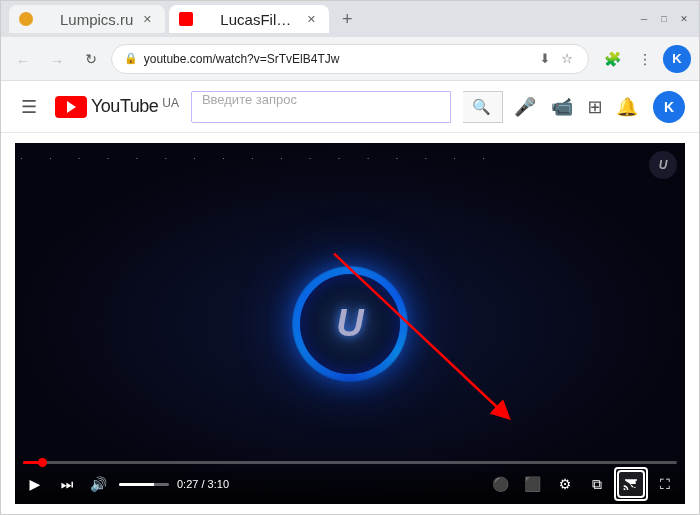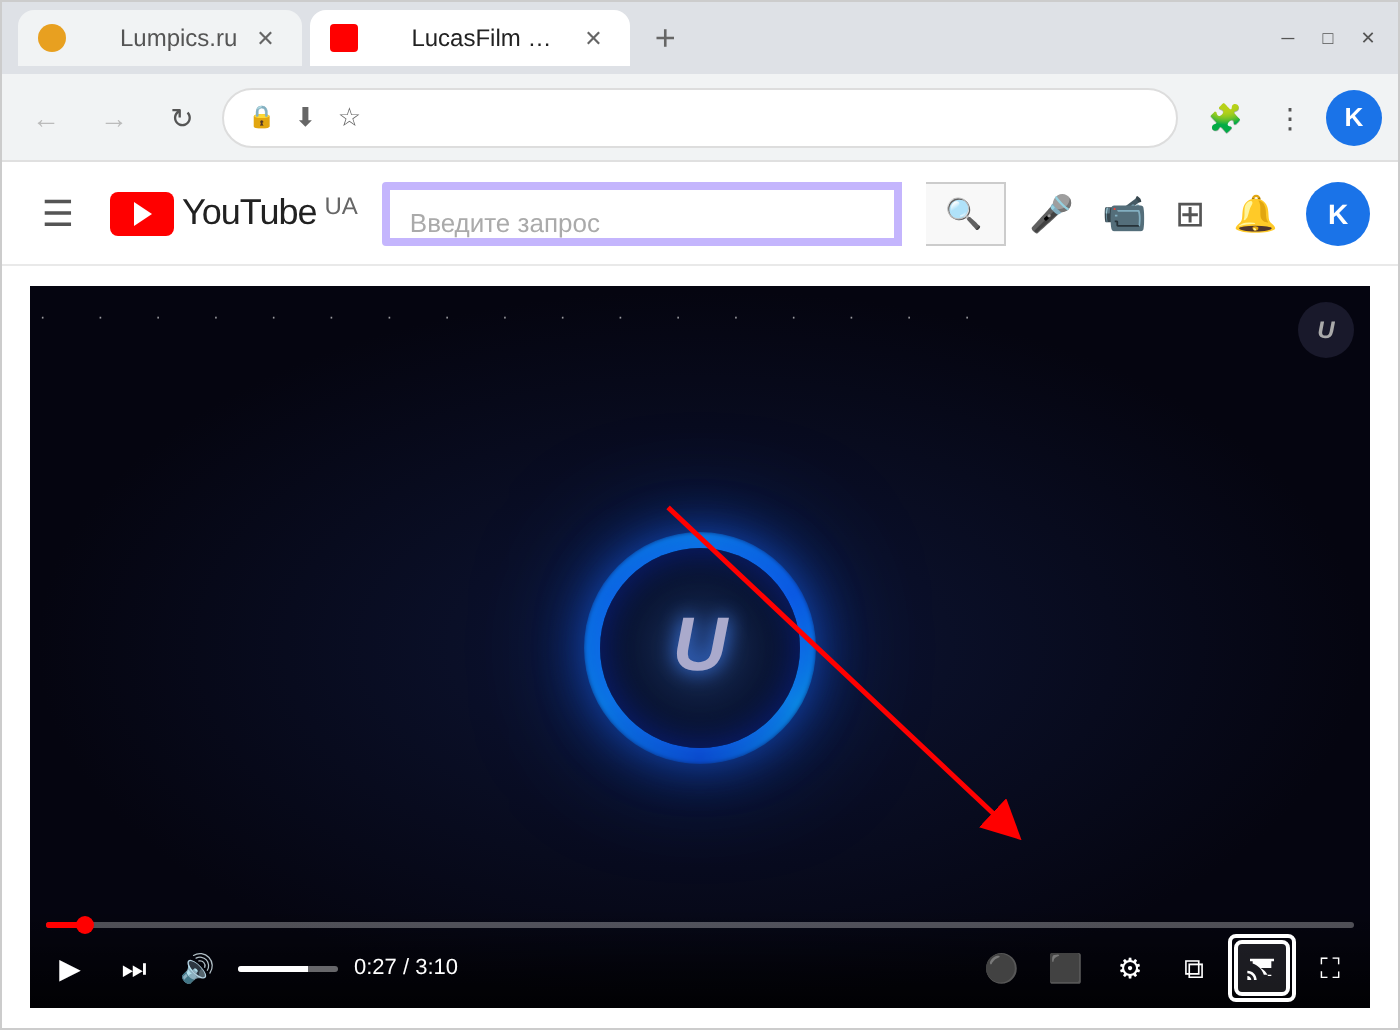--- a/index.html
+++ b/index.html
@@ -63,21 +63,21 @@
     .tab-favicon.youtube {
       background: #ff0000;
       border-radius: 2px;
     }
 
     .tab-title {
       flex: 1;
       overflow: hidden;
       text-overflow: ellipsis;
       white-space: nowrap;
-      font-size: 12px;
+      font-size: 15px;
       padding-left: 21px;
     }
 
     .tab-close {
       width: 16px;
       height: 16px;
       display: flex;
       align-items: center;
       justify-content: center;
       border-radius: 50%;
@@ -283,24 +283,24 @@
     .yt-logo-locale {
       font-size: 12px;
       color: #666;
       margin-top: -8px;
     }
 
     .yt-search-bar {
       flex: 1;
       max-width: 380px;
       height: 32px;
-      border: 4px solid #c4b5fd;
+      border: 1px solid #c4b5fd;
       border-radius: 2px 0 0 2px;
       display: flex;
-      align-items: flex-end;
+      align-items: flex-start;
       padding: 0 10px;
       background: #fff;
     }
 
     .yt-search-input {
       font-size: 13px;
       color: #aaa;
       flex: 1;
     }
 
@@ -608,20 +608,21 @@
       <span>←</span>
     </div>
     <div class="nav-btn disabled">
       <span>→</span>
     </div>
     <div class="nav-btn">
       <span>↻</span>
     </div>
     <div class="url-bar">
       <span class="lock-icon">🔒</span>
+      <span class="url-text">youtube.com/watch?v=SrTvElB4TJw</span>
       <div class="url-bar-icons">
         <div class="url-bar-icon">⬇</div>
         <div class="url-bar-icon">☆</div>
       </div>
     </div>
     <div class="browser-actions">
       <div class="browser-action-btn">🧩</div>
       <div class="browser-action-btn">⋮</div>
       <div class="profile-btn">K</div>
     </div>

